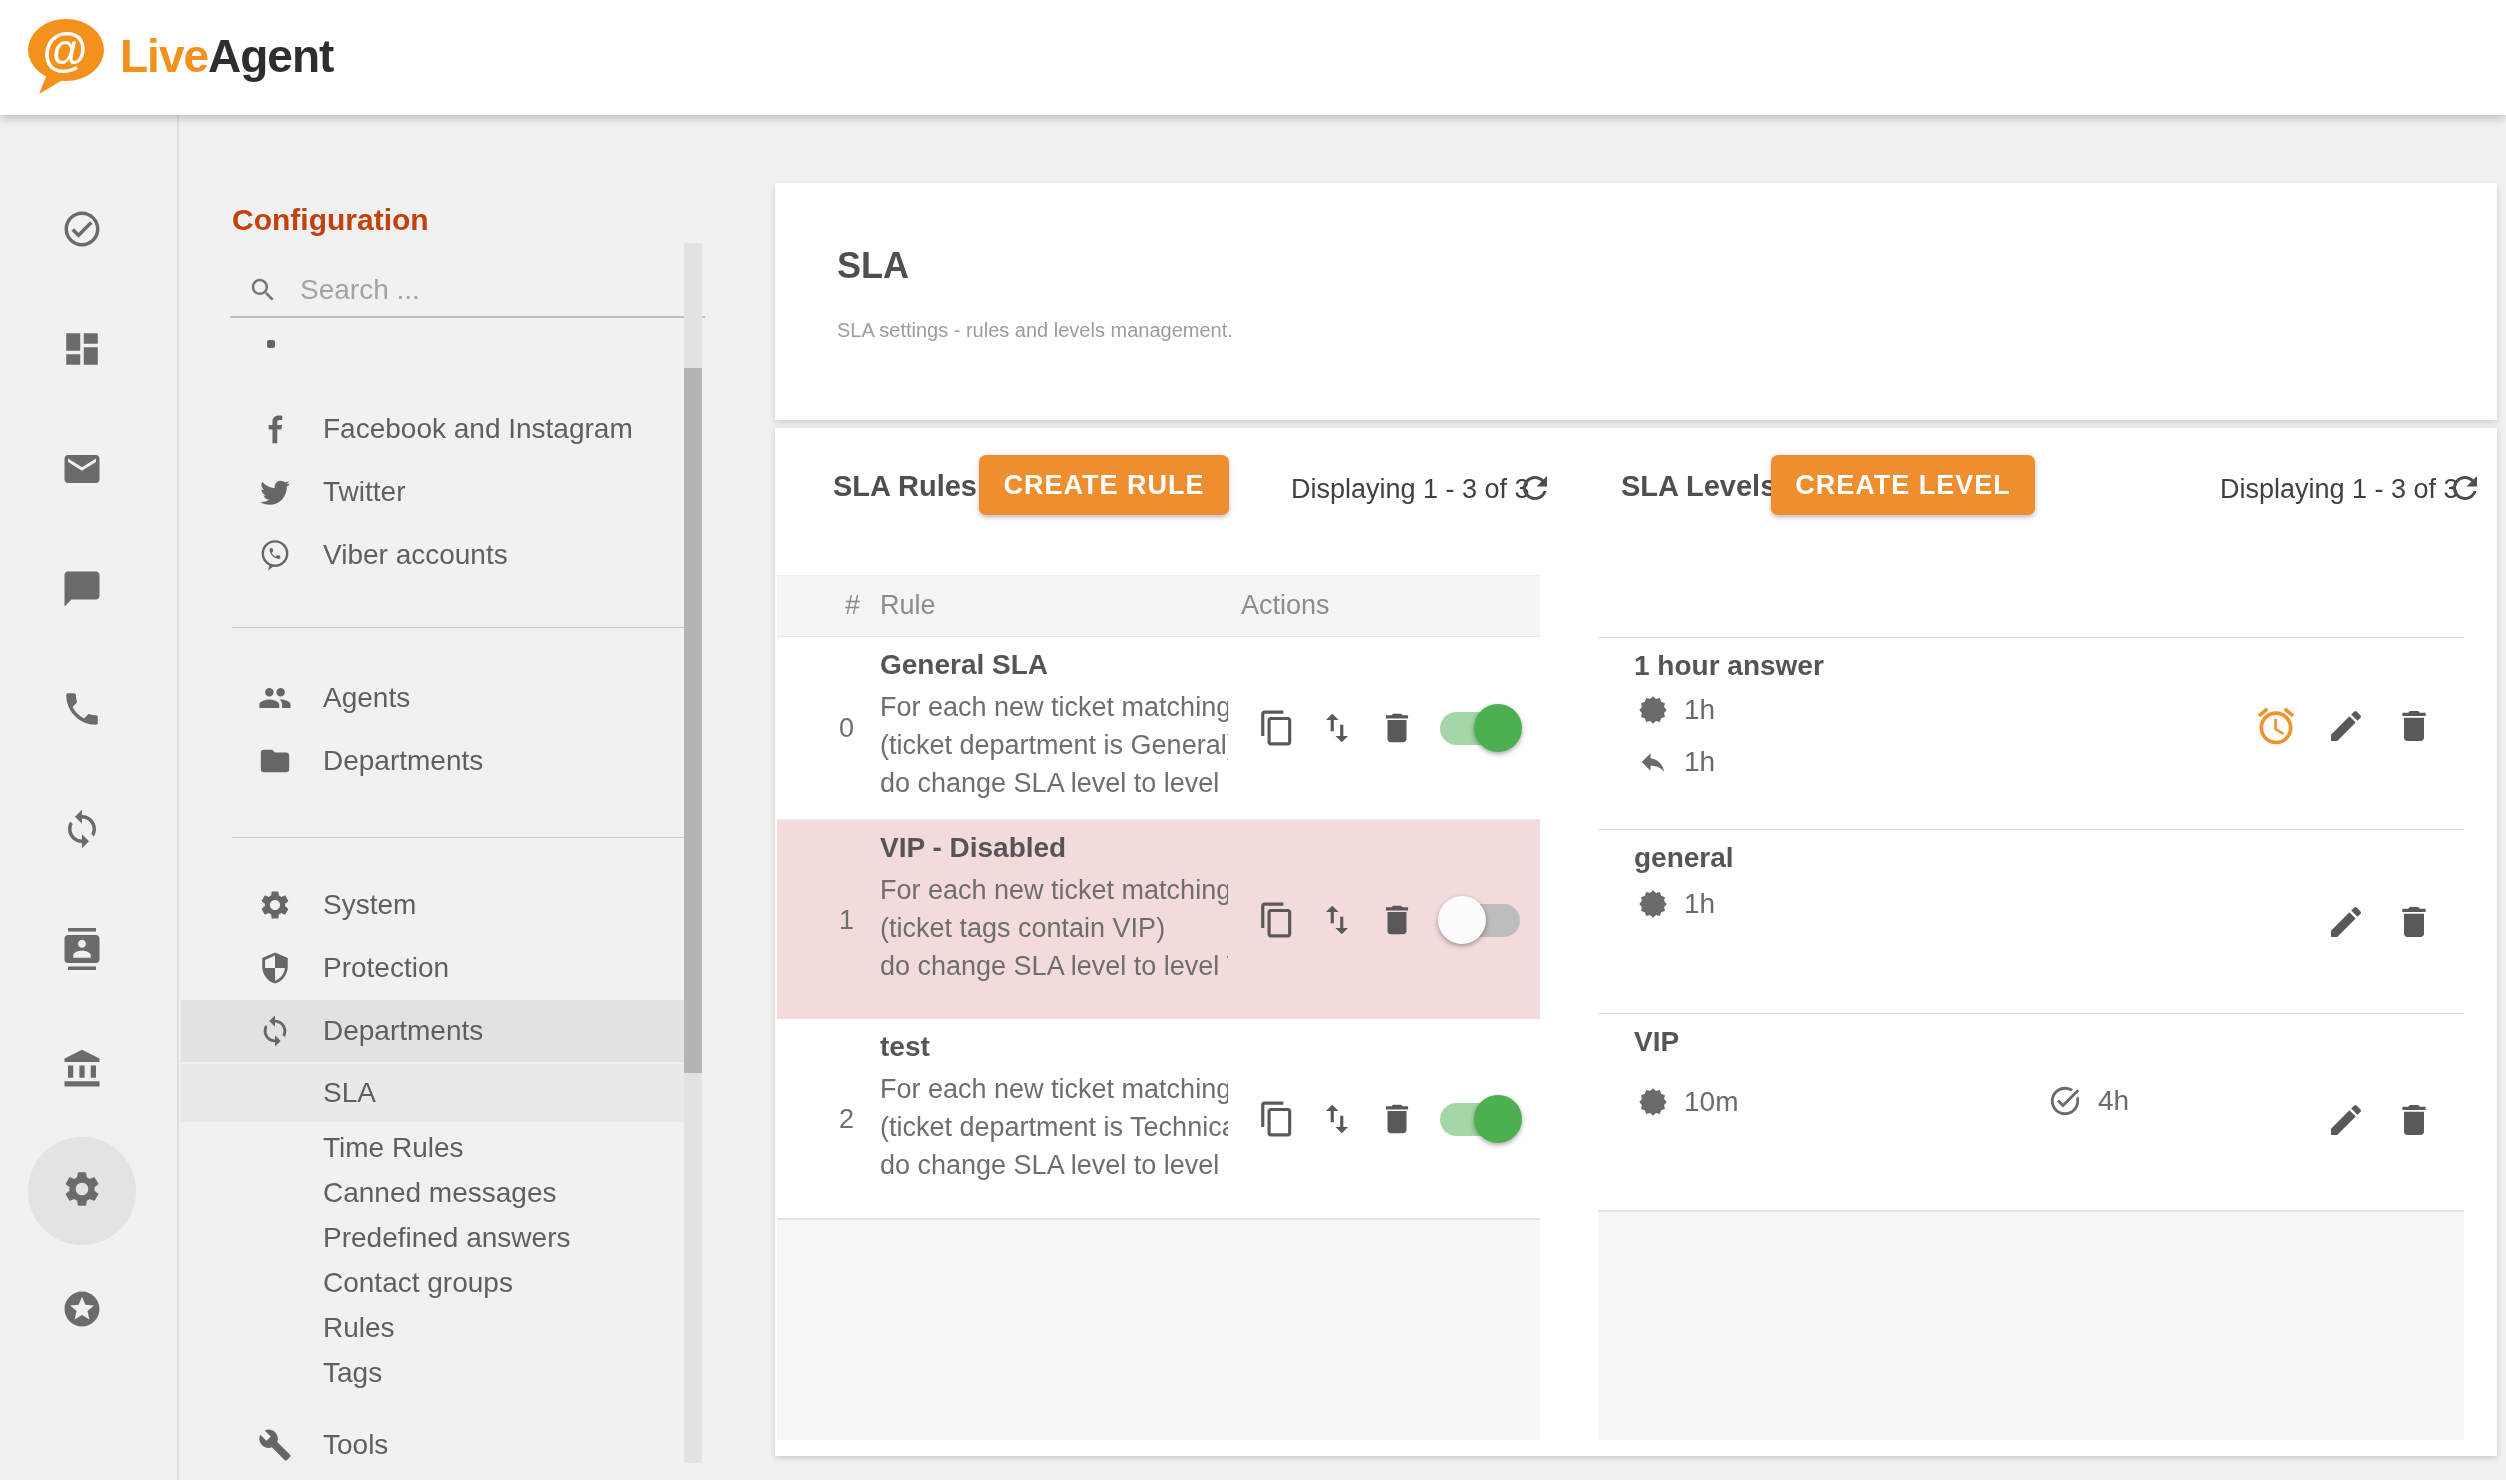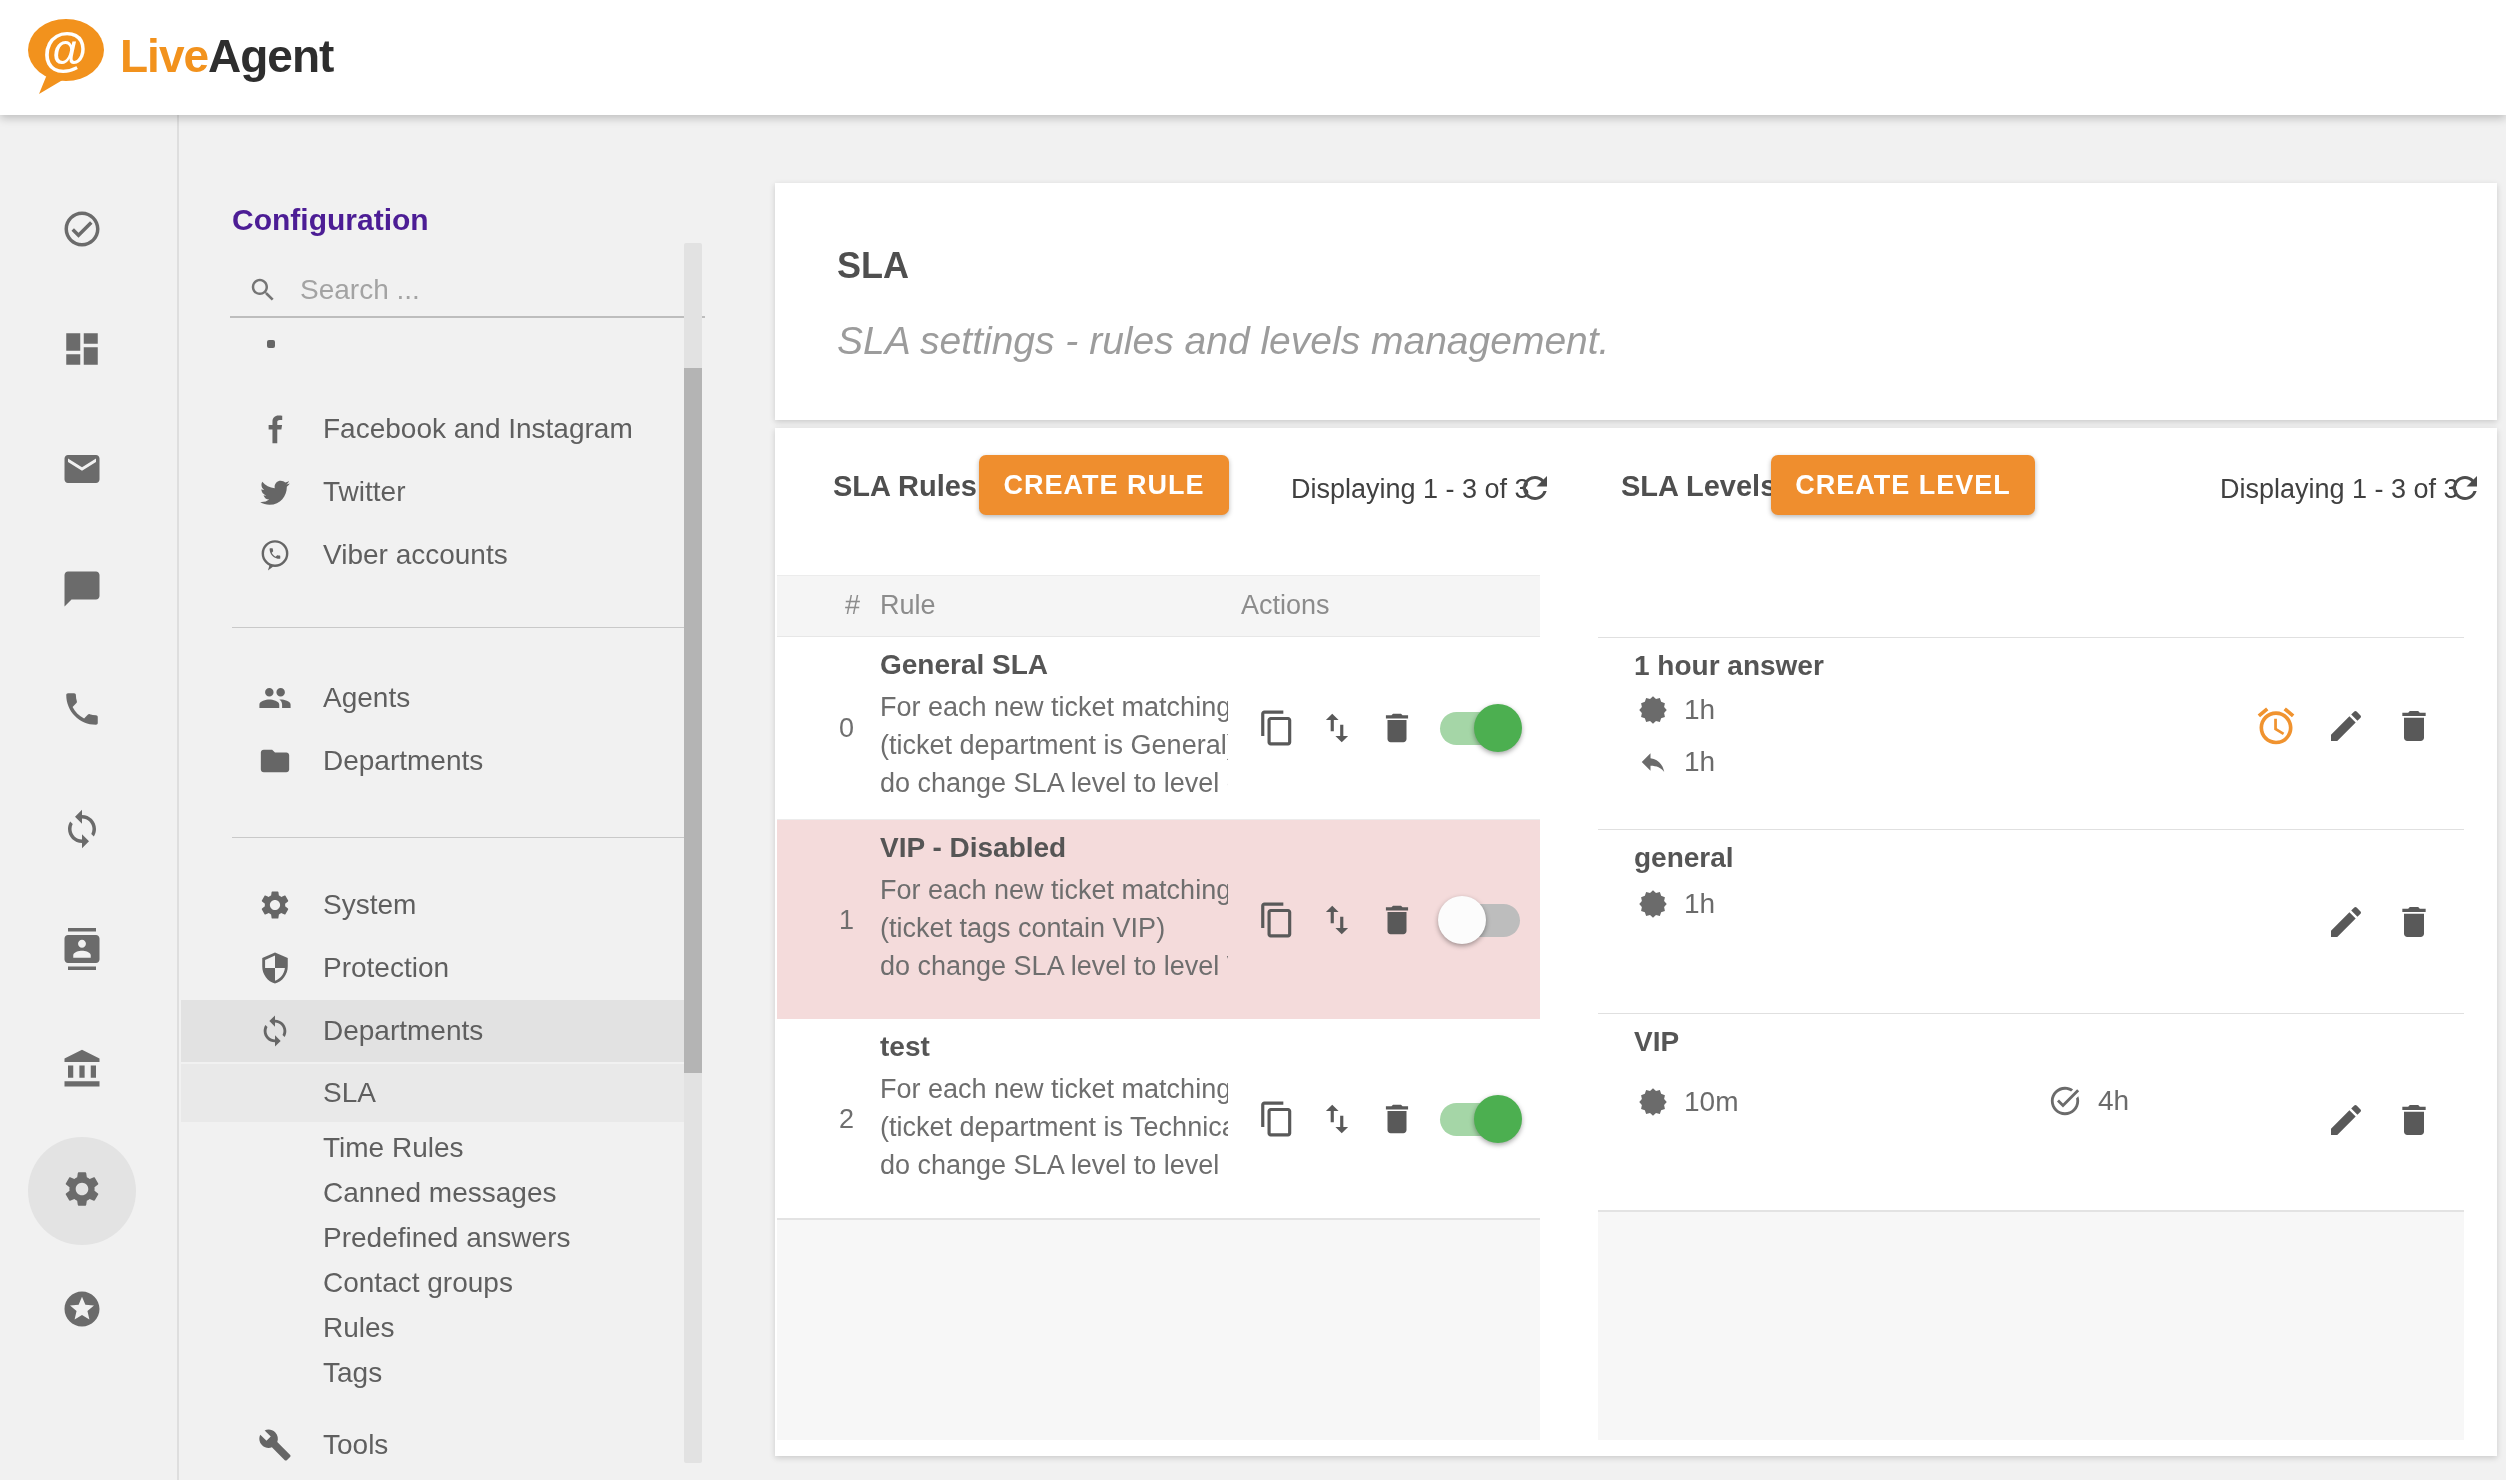--- a/index.html
+++ b/index.html
@@ -28,21 +28,21 @@
             display:flex; align-items:center; justify-content:center; margin:0 26px 0 22px; cursor:pointer; }
 
   
   .rail { position:absolute; left:0; top:115px; width:179px; height:1365px; border-right:2px solid #dedede; }
   .rail-item { position:absolute; left:61px; width:42px; height:42px; color:#6b6b6b; cursor:pointer; }
   .rail-active-circle { position:absolute; left:28px; top:1022px; width:108px; height:108px; border-radius:50%; background:#e3e3e3; }
   .rail svg { width:100%; height:100%; }
 
   
   .sidebar { position:absolute; left:181px; top:115px; width:594px; height:1365px; }
-  .side-title { position:absolute; left:51px; top:88px; font-size:30px; font-weight:700; color:#4c1d95; }
+  .side-title { position:absolute; left:51px; top:88px; font-size:30px; font-weight:700; color:#c2410c; }
   .search-row { position:absolute; left:67px; top:148px; width:480px; height:54px; display:flex; align-items:center; }
   .search-icon { width:30px; height:30px; color:#757575; margin-right:22px; }
   .search-input { border:none; outline:none; background:transparent; font-size:28px; color:#555; width:380px; font-family:"Liberation Sans",sans-serif; }
   .search-input::placeholder { color:#a3a3a3; }
   .search-underline { position:absolute; left:49px; top:201px; width:475px; height:2px; background:#bdbdbd; }
   .side-list { position:absolute; left:0; top:225px; width:540px; height:1140px; overflow:hidden; }
   .side-item { position:absolute; left:0; width:520px; height:62px; display:flex; align-items:center; cursor:pointer; color:#5f5f5f; }
   .side-item .s-icon { width:34px; height:34px; margin-left:77px; color:#666; flex:none; }
   .side-item .s-label { font-size:28px; margin-left:31px; white-space:nowrap; }
   .side-item.sub .s-label { margin-left:142px; }
@@ -51,21 +51,21 @@
   .side-divider { position:absolute; left:51px; width:470px; height:1px; background:#c9c9c9; }
   .clipped-icon { position:absolute; left:86px; top:0px; width:20px; height:8px; overflow:hidden; color:#666; }
   .clipped-icon i { display:block; width:8px; height:8px; background:#666; border-radius:2px; float:left; margin-right:4px; }
   .side-scrollbar { position:absolute; left:503px; top:128px; width:18px; height:1220px; background:#e2e2e2; border-radius:2px; }
   .side-thumb { position:absolute; left:0; top:125px; width:18px; height:705px; background:#b4b4b4; }
 
   
   .card { position:absolute; background:#fff; box-shadow:0 2px 6px rgba(0,0,0,.16); }
   .card-head { left:775px; top:183px; width:1722px; height:237px; }
   .page-title { position:absolute; left:62px; top:62px; font-size:36px; font-weight:700; color:#4f4f4f; }
-  .page-subtitle { position:absolute; left:62px; top:136px; font-size:39px; color:#9c9c9c;font-style:italic; }
+  .page-subtitle { position:absolute; left:62px; top:136px; font-size:20px; color:#9c9c9c; }
   .card-body { left:775px; top:428px; width:1722px; height:1028px; }
 
   .panel-title { position:absolute; top:42px; font-size:29px; font-weight:700; color:#4f4f4f; }
   .create-btn { position:absolute; top:27px; height:60px; background:#EF8E2E; color:#fff; border:none; border-radius:7px;
                 font-size:27px; font-weight:700; font-family:"Liberation Sans",sans-serif; letter-spacing:1px;
                 box-shadow:0 2px 5px rgba(0,0,0,.28); cursor:pointer; }
   .displaying { position:absolute; top:46px; font-size:27px; color:#404040; }
   .refresh-btn { position:absolute; top:42px; width:36px; height:36px; color:#4d4d4d; cursor:pointer; }
 
   

